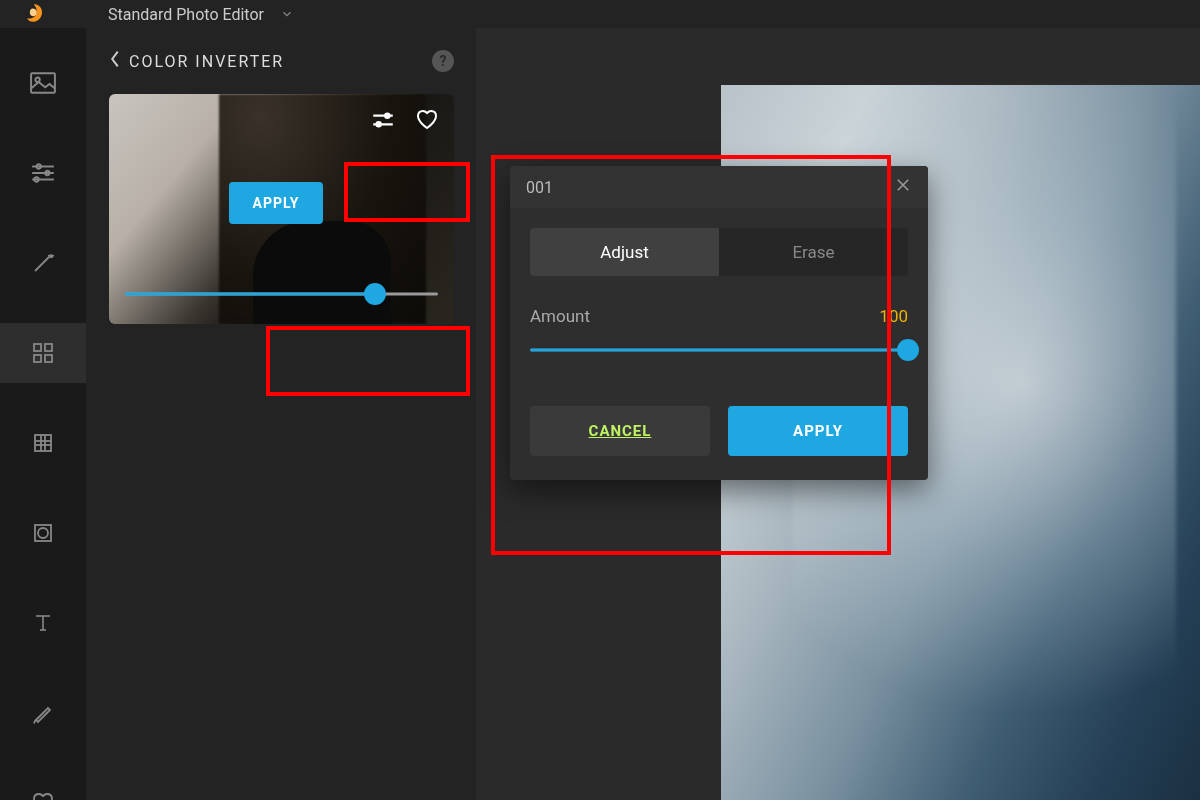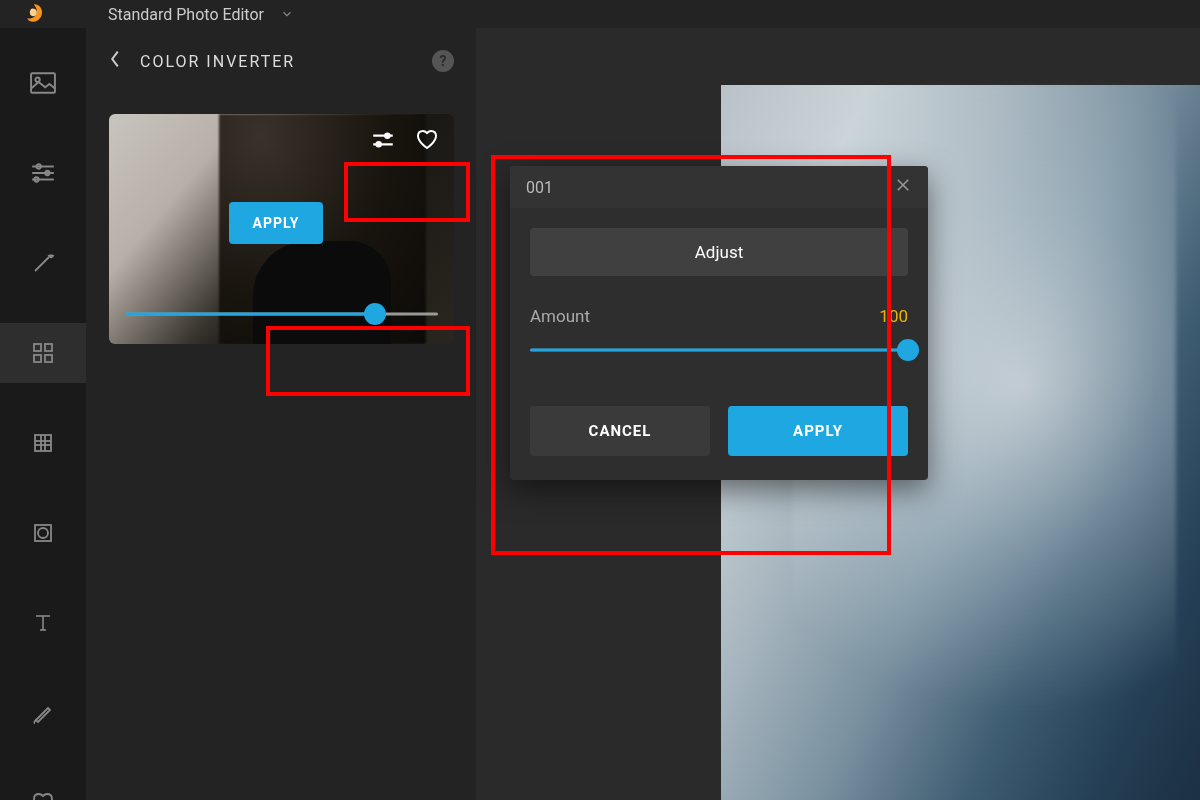--- a/index.html
+++ b/index.html
@@ -7,21 +7,21 @@
   .topbar{height:55px;background:#232323;display:flex;align-items:center;padding:0 20px;gap:60px;}
   .logo{width:28px;height:28px;}
   .mode-select{display:flex;align-items:center;gap:16px;color:#ccc;font-size:16px;cursor:pointer;}
   .mode-select svg{stroke:#888;}
   .body{display:flex;flex:1;}
   .rail{width:86px;background:#1a1a1a;display:flex;flex-direction:column;align-items:center;padding-top:25px;gap:30px;}
   .rail-item{width:86px;height:60px;display:flex;align-items:center;justify-content:center;cursor:pointer;}
   .rail-item.active{background:#2e2e2e;}
   .rail-item svg{stroke:#888;fill:none;}
   .panel{width:390px;background:#232323;padding:20px 22px;position:relative;box-sizing:border-box;}
-  .panel-head{display:flex;align-items:center;gap:18px;margin-bottom:40px;}
+  .panel-head{display:flex;align-items:center;gap:7px;margin-bottom:20px;}
   .back{cursor:pointer;}
   .panel-title{letter-spacing:2px;font-size:16px;color:#ddd;flex:1;}
   .help{width:22px;height:22px;border-radius:50%;background:#555;color:#2a2a2a;font-weight:bold;display:flex;align-items:center;justify-content:center;font-size:14px;cursor:pointer;}
   .thumb{position:relative;width:345px;height:230px;border-radius:6px;overflow:hidden;background:linear-gradient(130deg,#c8c4bf 0%,#b8b0a8 25%,#3a3630 50%,#1a1815 60%,#2a261f 100%);margin:0 auto;}
   .thumb-hair{position:absolute;left:32%;top:0;width:60%;height:100%;background:radial-gradient(ellipse at 20% 10%,#3a322a 0%,#18140e 55%,#0d0b08 100%);filter:blur(1px);}
   .thumb-torso{position:absolute;left:42%;top:55%;width:40%;height:60%;background:#0b0b0b;border-radius:40% 30% 0 0;}
   .thumb-top{position:absolute;top:14px;right:14px;display:flex;gap:18px;align-items:center;}
   .thumb-top svg{stroke:#fff;fill:none;}
   .apply-over{position:absolute;top:88px;left:120px;background:#1ea7e1;color:#fff;font-weight:700;letter-spacing:1px;font-size:14px;padding:13px 24px;border-radius:4px;cursor:pointer;}
   .thumb-slider{position:absolute;left:0;right:0;bottom:18px;padding:0 16px;}
@@ -38,21 +38,21 @@
   .close{cursor:pointer;}
   .pop-body{padding:20px 20px 24px 20px;}
   .tabset{display:flex;background:#262626;border-radius:4px;margin-bottom:30px;overflow:hidden;}
   .tab{flex:1;text-align:center;padding:14px 0;font-size:17px;color:#888;cursor:pointer;}
   .tab.active{background:#404040;color:#fff;}
   .amount-row{display:flex;justify-content:space-between;color:#aaa;font-size:17px;margin-bottom:12px;}
   .amount-val{color:#eab308;}
   .pop-slider{margin-bottom:44px;}
   .btn-row{display:flex;gap:18px;}
   .btn{flex:1;text-align:center;font-weight:700;letter-spacing:1px;padding:16px 0;border-radius:4px;font-size:15px;cursor:pointer;}
-  .btn-cancel{background:#3a3a3a;color:#ffffff;}
+  .btn-cancel{background:#3a3a3a;color:#bef264;text-decoration:underline;}
   .btn-apply{background:#1ea7e1;color:#fff;}
   .hl{position:absolute;border:4px solid #ff0000;z-index:200;pointer-events:none;box-sizing:border-box;}
 </style>
 </head>
 <body>
 
 <div class="app">
 
   <div class="topbar">
     <div class="logo">
@@ -192,20 +192,21 @@
     <span class="close">
       <svg width="18" height="18" viewBox="0 0 24 24" stroke="#999" stroke-width="2.2">
           <line x1="5" y1="5" x2="19" y2="19"></line>
           <line x1="19" y1="5" x2="5" y2="19"></line>
         </svg>
     </span>
   </div>
   <div class="pop-body">
     <div class="tabset">
       <div class="tab active">Adjust</div>
+      <div class="tab">Erase</div>
     </div>
     <div class="amount-row">
       <span>Amount</span>
       <span class="amount-val">100</span>
     </div>
     <div class="pop-slider">
       <div class="slider">
         <div class="track-bg" style="background:#555"></div>
         <div class="track-fill" id="amtFill" style="width: 100%;"></div>
         <div class="knob" id="amtKnob" style="left: 100%;"></div>

